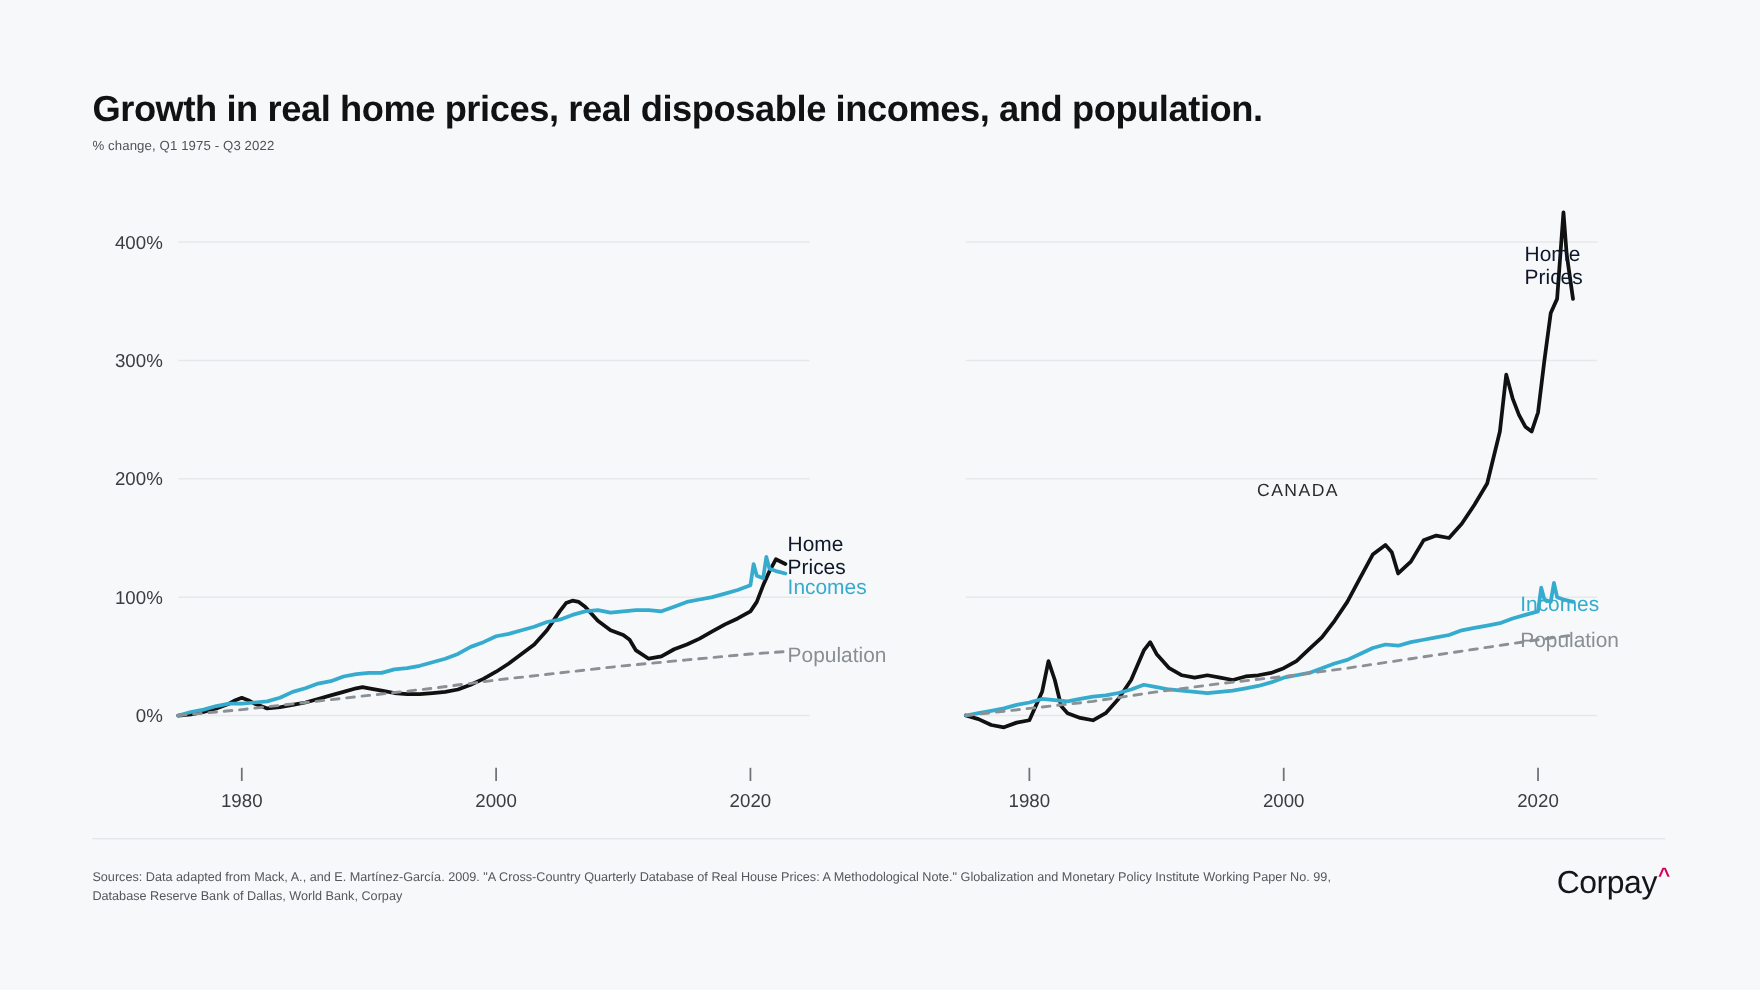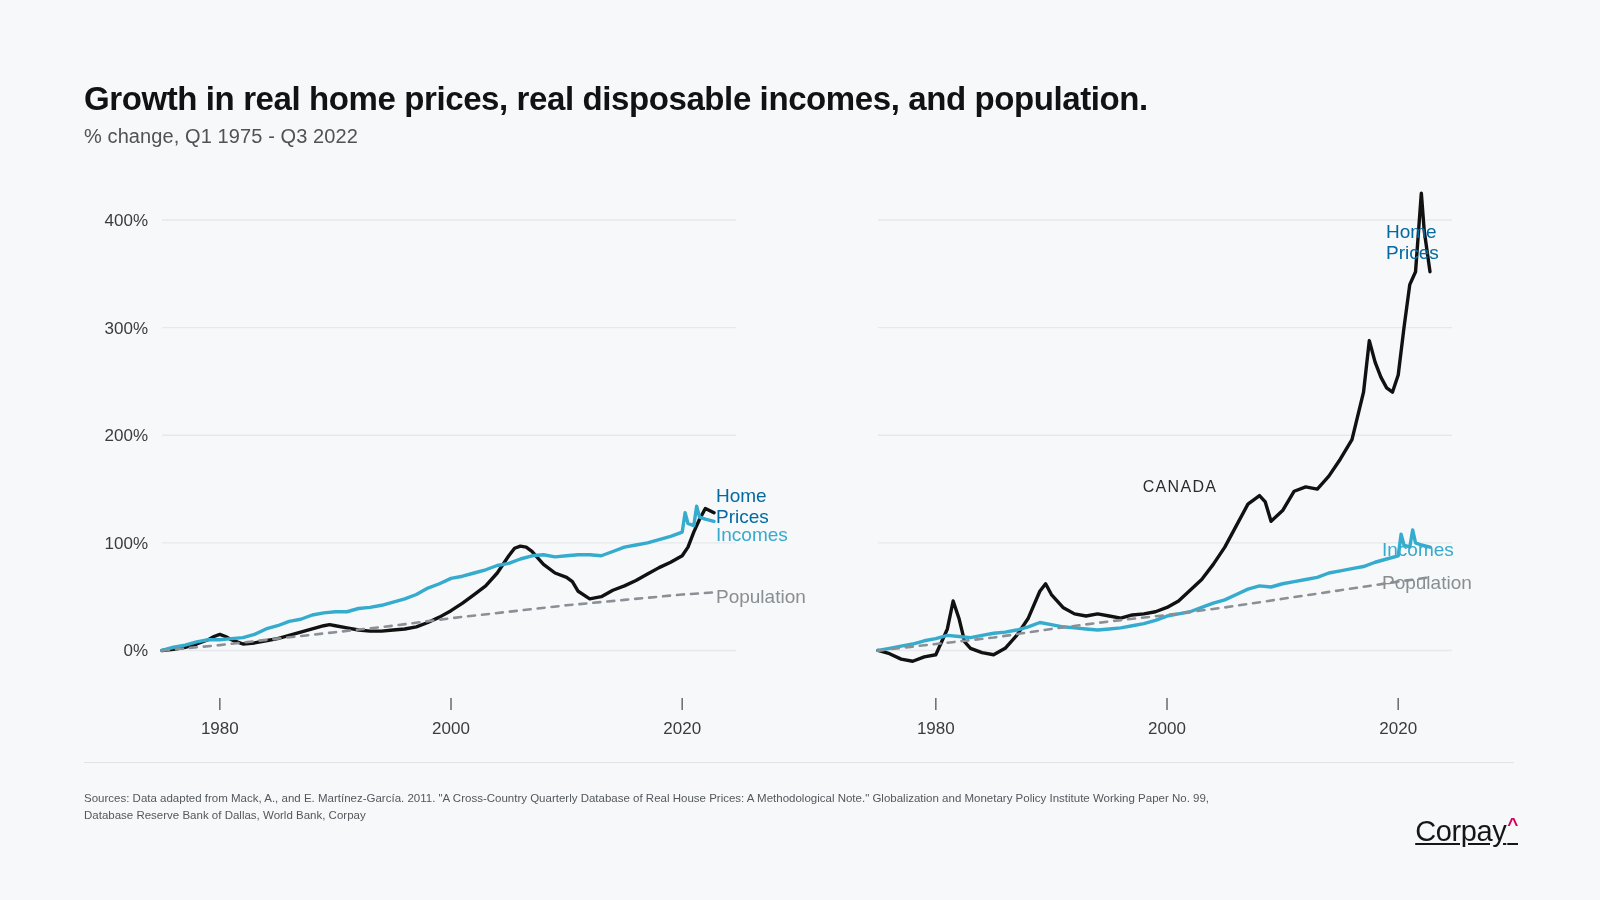--- a/index.html
+++ b/index.html
@@ -29,21 +29,21 @@
   }
   .title {
     font-size: 33px;
     font-weight: bold;
     letter-spacing: -0.4px;
     color: #121212;
     margin: 0;
     line-height: 1.15;
   }
   .subtitle {
-    font-size: 20px;
+    font-size: 12px;
     color: #4f5356;
     margin: 7px 0 0 0;
     font-weight: normal;
     letter-spacing: 0.1px;
   }
   
   .charts {
     position: absolute;
     left: 0;
     top: 150px;
@@ -63,29 +63,29 @@
   .panel-title {
     position: absolute;
     top: 288px;
     font-size: 16px;
     letter-spacing: 1.3px;
     color: #2b2b2b;
     text-align: center;
     width: 100%;
     left: 0;
   }
-  #panel-ca .panel-title { padding-left: 10px; margin-top: 40px; }
+  #panel-ca .panel-title { padding-left: 10px; }
 
   .series-label {
     position: absolute;
     font-size: 19px;
     line-height: 1.08;
     white-space: pre;
   }
-  .lbl-home { color: #0369a1; }
+  .lbl-home { color: #0f172a; }
   .lbl-income { color: #35abce; }
   .lbl-pop { color: #888e92; }
 
   
   .footer-rule {
     position: absolute;
     left: 84px;
     top: 762px;
     width: 1430px;
     height: 1px;
@@ -96,26 +96,25 @@
     left: 84px;
     top: 790px;
     width: 1210px;
     font-size: 11.5px;
     line-height: 1.5;
     color: #53585c;
   }
   .logo {
     position: absolute;
     right: 82px;
-    top: 814px;
+    top: 786px;
     font-size: 29px;
     letter-spacing: -0.4px;
     color: #15161a;
     font-weight: normal;
-    text-decoration: underline;
   }
   .logo .caret {
     color: #d9005b;
     font-size: 19px;
     vertical-align: 10px;
     font-weight: bold;
     margin-left: 1px;
   }
 </style>
 </head>
@@ -183,19 +182,19 @@
       <div class="series-label lbl-home" id="ca-lbl-home" style="left:586px; top:72px;"><div>Home</div><div>Prices</div></div>
       <div class="series-label lbl-income" id="ca-lbl-income" style="left:582px; top:390px;">Incomes</div>
       <div class="series-label lbl-pop" id="ca-lbl-pop" style="left:582px; top:423px;">Population</div>
     </div>
 
   </div>
 
   <div class="footer-rule"></div>
 
   <div class="sources">
-    <div>Sources: Data adapted from Mack, A., and E. Martínez-García. 2011. "A Cross-Country Quarterly Database of Real House Prices: A Methodological Note." Globalization and Monetary Policy Institute Working Paper No. 99,</div>
+    <div>Sources: Data adapted from Mack, A., and E. Martínez-García. 2009. "A Cross-Country Quarterly Database of Real House Prices: A Methodological Note." Globalization and Monetary Policy Institute Working Paper No. 99,</div>
     <div>Database Reserve Bank of Dallas, World Bank, Corpay</div>
   </div>
 
   <div class="logo"><span>Corpay</span><span class="caret">^</span></div>
 
 </div>
 
 </body></html>

